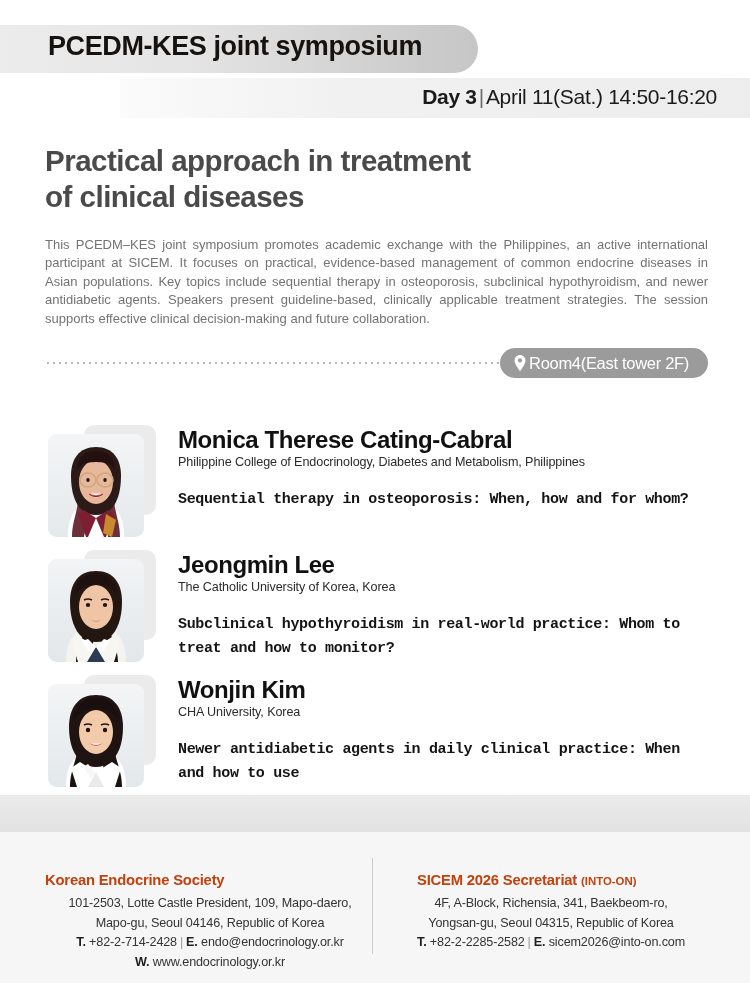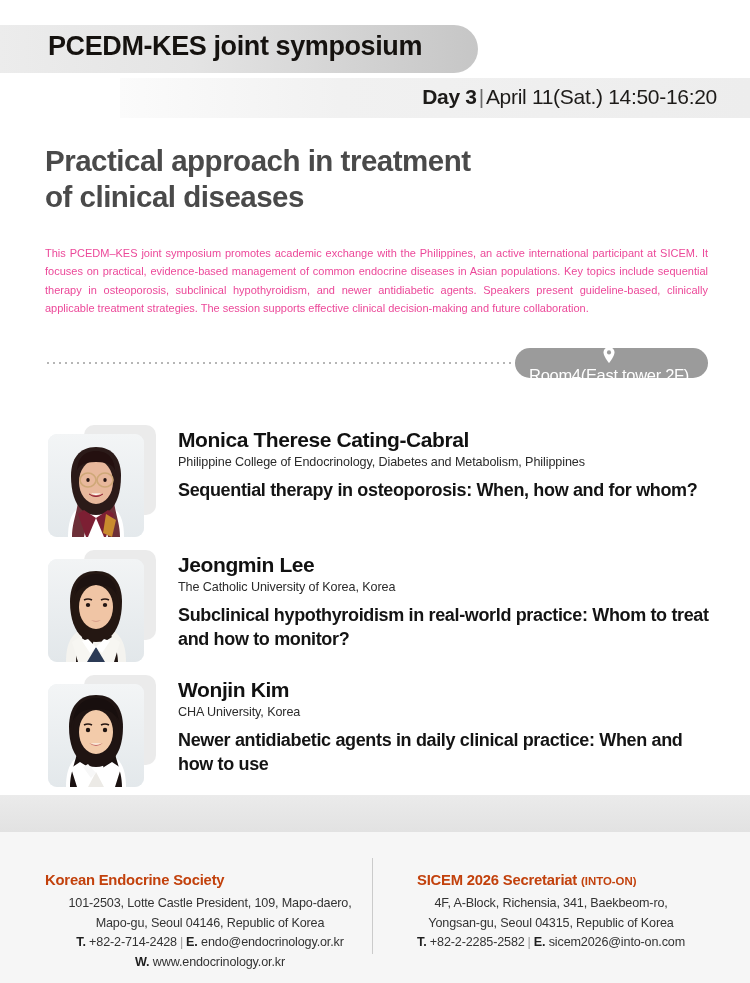--- a/index.html
+++ b/index.html
@@ -86,25 +86,24 @@
     color: #4a4a4a;
     letter-spacing: -0.5px;
   }
 
   
   .abstract {
     position: absolute;
     left: 45px;
     top: 236px;
     width: 663px;
-    font-size: 11px;
+    font-size: 13px;
     line-height: 18.4px;
-    color: #ec4899;
+    color: #737373;
     text-align: justify;
-    margin-top: 8px;
   }
 
   
   .room-row {
     position: absolute;
     left: 45px;
     top: 348px;
     width: 663px;
     height: 30px;
   }
@@ -128,21 +127,20 @@
     background: #9b9b9b;
     border-radius: 15px;
     padding: 0 19px 0 14px;
     display: flex;
     align-items: center;
     gap: 3px;
     color: #ffffff;
     font-size: 16.5px;
     letter-spacing: -0.3px;
     white-space: nowrap;
-    flex-direction: column;
   }
   .pin-icon {
     width: 12px;
     height: 16px;
     display: block;
     flex: 0 0 auto;
     margin-top: -1px;
   }
 
   
@@ -186,40 +184,41 @@
     overflow: hidden;
     background: #eef1f3;
   }
   .photo svg { display: block; width: 96px; height: 103px; }
 
   .sp-text {
     padding-left: 20px;
     padding-top: 9px;
   }
   .sp-name {
-    font-size: 21px;
+    font-size: 24px;
     font-weight: bold;
     color: #111111;
     letter-spacing: -0.4px;
     line-height: 25px;
   }
   .sp-affil {
     font-size: 12.6px;
     color: #2b2b2b;
     line-height: 17px;
     margin-top: 2px;
     letter-spacing: -0.1px;
   }
   .sp-topic {
-    font-size: 18px;
+    font-size: 15px;
     font-weight: bold;
     color: #141414;
     line-height: 24px;
-    margin-top: 7px;
+    margin-top: 17px;
     letter-spacing: -0.35px;
+    font-family: Liberation Mono, monospace;
   }
 
   
   .footer-band {
     position: absolute;
     left: 0;
     top: 795px;
     width: 750px;
     height: 37px;
     background: linear-gradient(to bottom, #ebebeb 0%, #e6e6e6 55%, #e2e2e2 100%);

